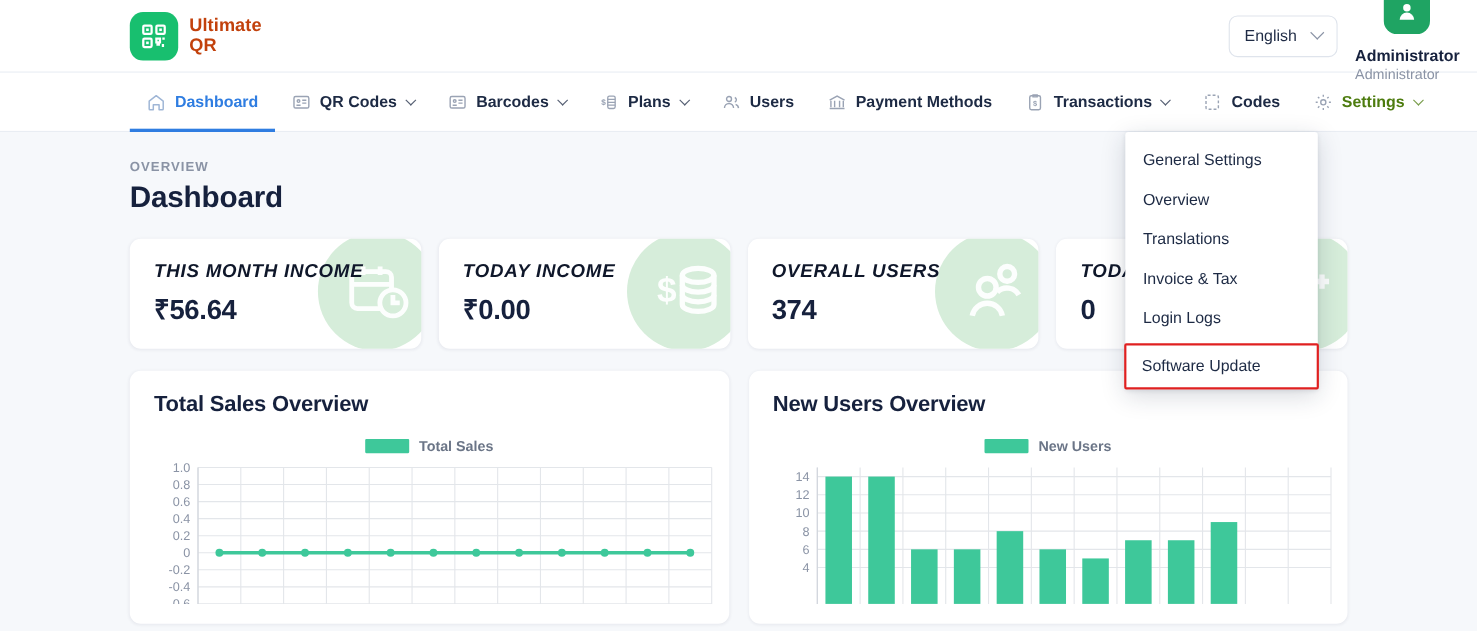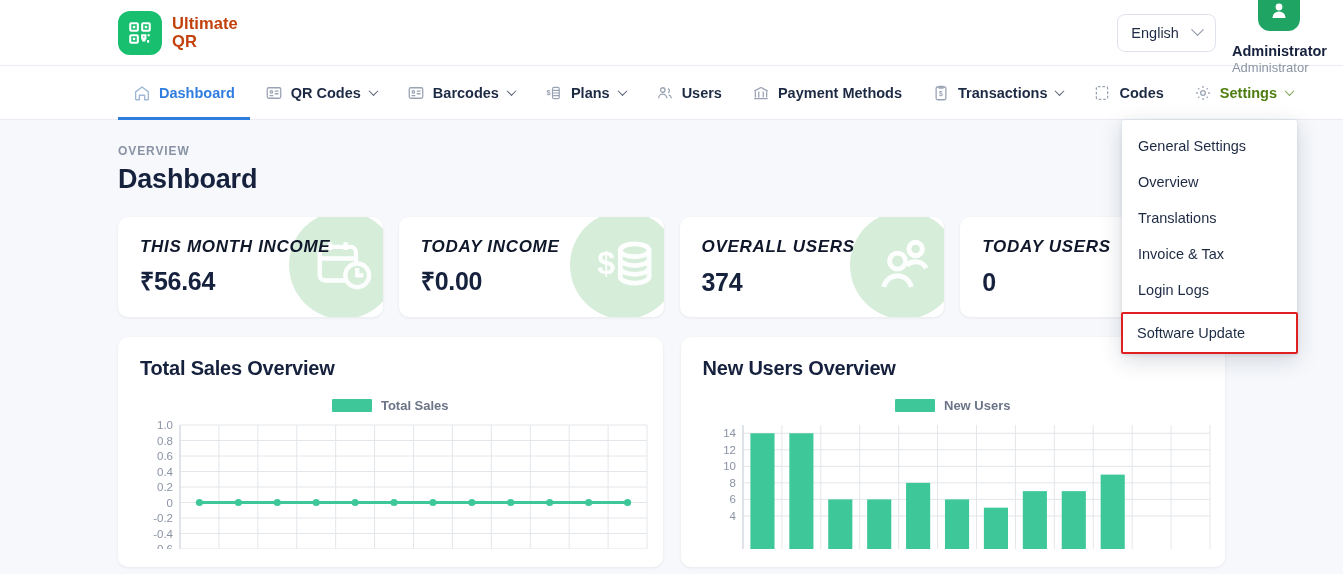--- a/index.html
+++ b/index.html
@@ -80,21 +80,21 @@
   }
   .nav-item.open { color: #4d7c0f; justify-content: center; }
   .cv {
     width: 7px; height: 7px; margin-left: 1px;
     border-right: 1.7px solid currentColor; border-bottom: 1.7px solid currentColor;
     transform: rotate(45deg) translate(-1px,-1px); opacity: .75;
   }
 
   
   .dropdown {
-    position: absolute; top: 120px; left: 1122px;
+    position: absolute; top: 120px; left: 1023px;
     width: 175px; background: #fff;
     border-radius: 3px;
     box-shadow: 0 6px 22px rgba(23,35,66,.17), 0 1px 4px rgba(23,35,66,.10);
     padding: 8px 0 0 0;
     z-index: 50;
   }
   .dd-item {
     font-size: 14.5px; color: #1d2a44; font-weight: 400;
     padding: 10px 16px; cursor: pointer; white-space: nowrap;
   }

